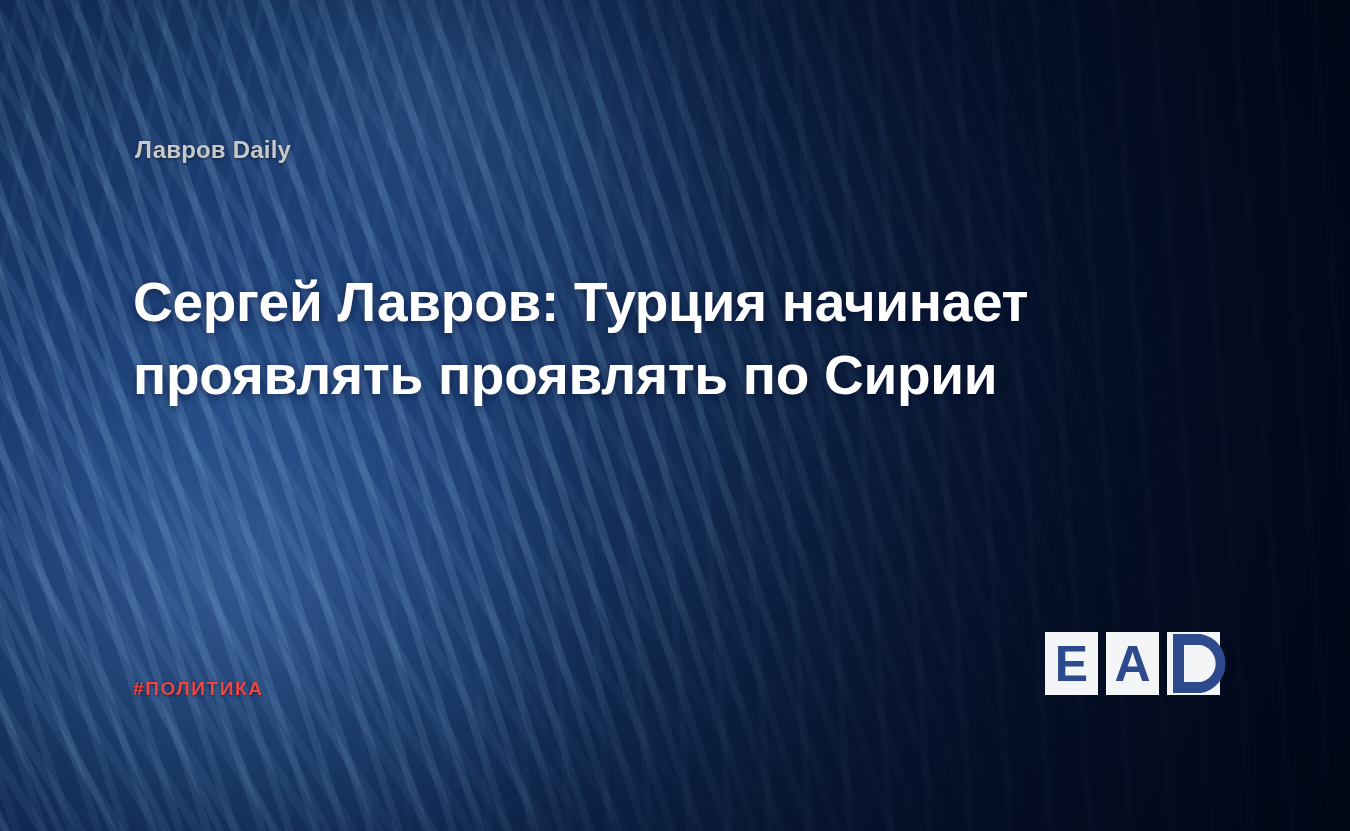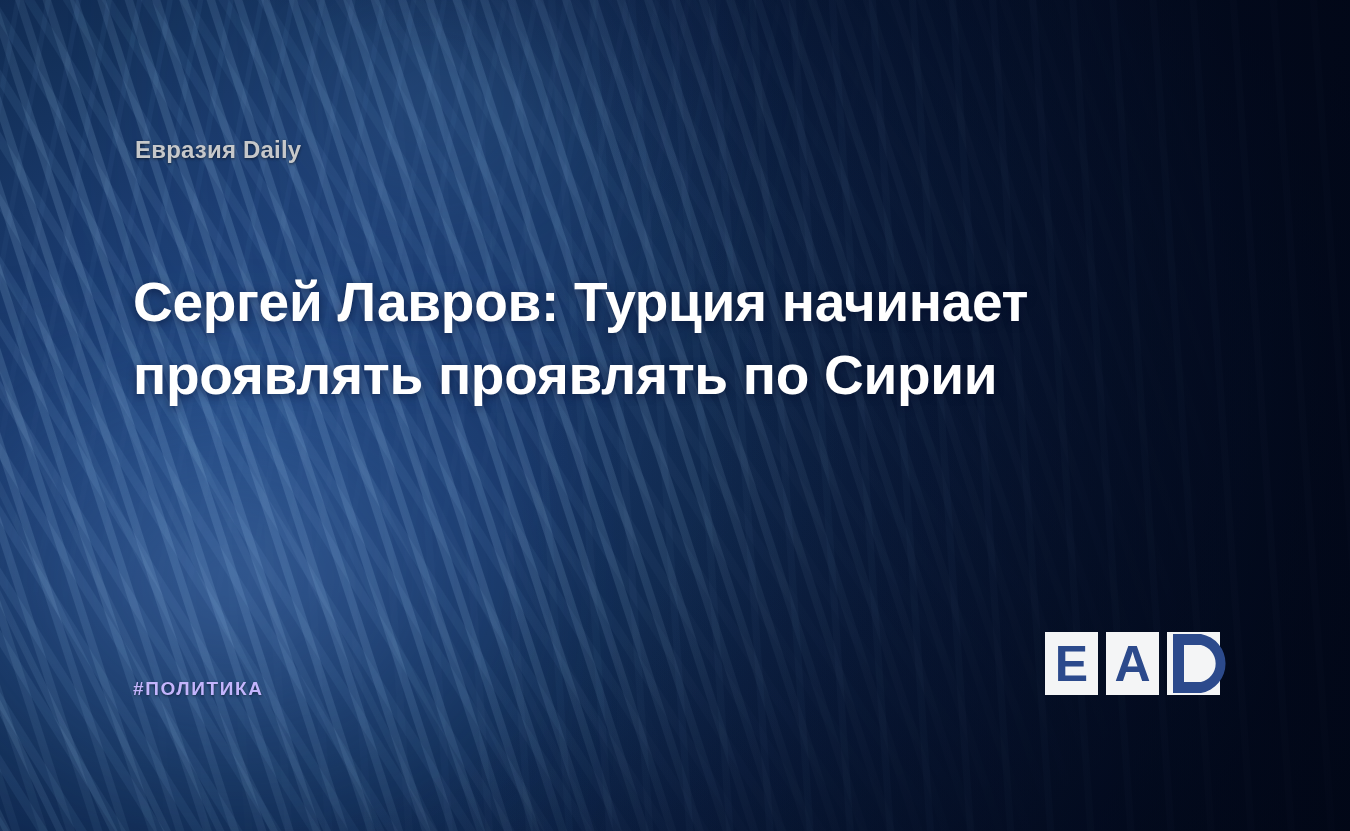--- a/index.html
+++ b/index.html
@@ -149,21 +149,21 @@
     letter-spacing:-0.3px;
     text-shadow:0 2px 8px rgba(0,10,40,.55);
   }
 
   .hashtag {
     position:absolute;
     left:133px; top:678px;
     font-size:19px;
     font-weight:bold;
     letter-spacing:1.6px;
-    color:#c4b5fd;
+    color:#ef4444;
     text-shadow:0 1px 3px rgba(0,0,0,.5);
     white-space:nowrap;
   }
 
   
   .logo {
     position:absolute;
     left:1045px; top:632px;
     width:195px; height:64px;
   }
@@ -210,21 +210,21 @@
   <div class="streaks s4"></div>
   <div class="streaks s5"></div>
   <div class="streaks s3"></div>
   <div class="glow-core"></div>
   <div class="glow-top"></div>
   <div class="bg-dark-right"></div>
   <div class="bg-vignette"></div>
 
   <div class="content">
 
-    <div class="brand">Евразия Daily</div>
+    <div class="brand">Лавров Daily</div>
 
     <h1 class="headline">Сергей Лавров: Турция начинает проявлять проявлять по Сирии</h1>
 
     <div class="hashtag">#ПОЛИТИКА</div>
 
     <div class="logo">
       <div class="logo-tile t1">
         <span class="logo-glyph">E</span>
       </div>
       <div class="logo-tile t2">

